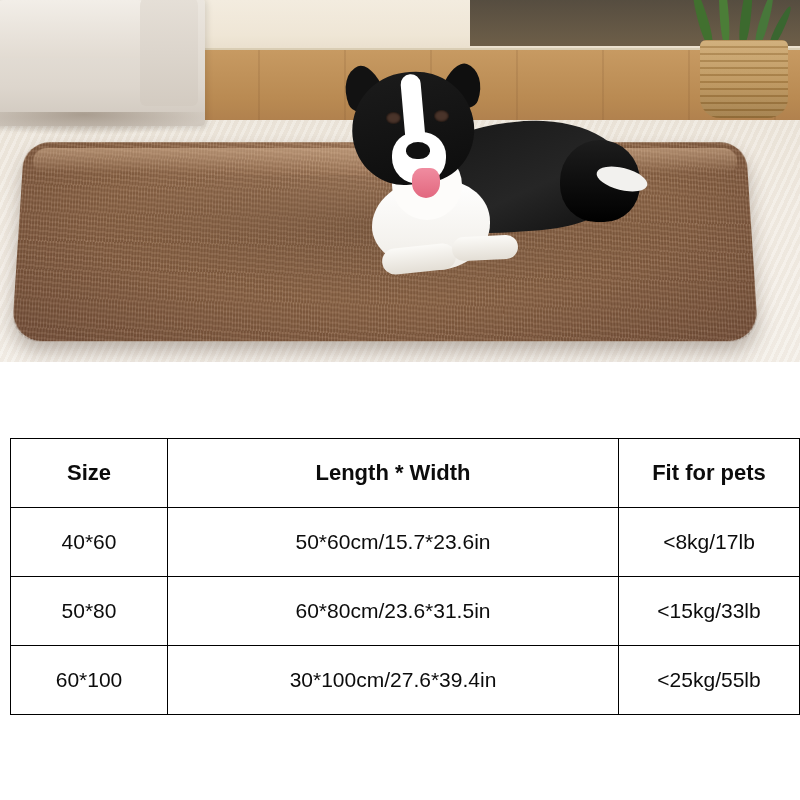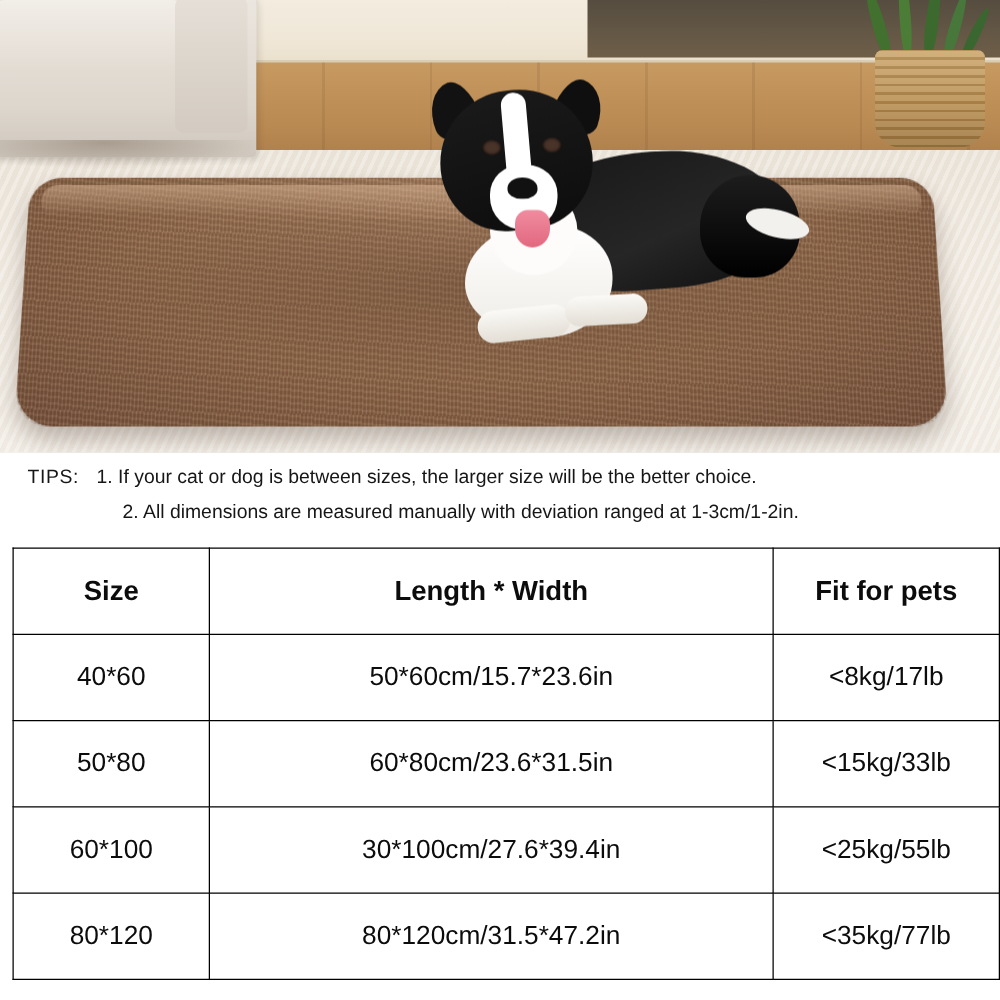--- a/index.html
+++ b/index.html
@@ -398,26 +398,20 @@
     <div class="dog-head"></div>
     <div class="dog-blaze"></div>
     <div class="dog-eye-l"></div>
     <div class="dog-eye-r"></div>
     <div class="dog-muzzle"></div>
     <div class="dog-nose"></div>
     <div class="dog-tongue"></div>
   </div>
 
   <div class="tips">
-    <div class="tips-line">
-      <span class="tips-label">TIPS:</span><span>1. If your cat or dog is between sizes, the larger size will be the better choice.</span>
-    </div>
-    <div class="tips-line tips-line-2">
-      <span>2. All dimensions are measured manually with deviation ranged at 1-3cm/1-2in.</span>
-    </div>
   </div>
 
   <table class="size-table">
     <thead>
       <tr>
         <th class="col-size">Size</th>
         <th class="col-dim">Length * Width</th>
         <th class="col-fit">Fit for pets</th>
       </tr>
     </thead>
@@ -430,21 +424,16 @@
       <tr>
         <td class="col-size">50*80</td>
         <td class="col-dim">60*80cm/23.6*31.5in</td>
         <td class="col-fit">&lt;15kg/33lb</td>
       </tr>
       <tr>
         <td class="col-size">60*100</td>
         <td class="col-dim">30*100cm/27.6*39.4in</td>
         <td class="col-fit">&lt;25kg/55lb</td>
       </tr>
-      <tr>
-        <td class="col-size">80*120</td>
-        <td class="col-dim">80*120cm/31.5*47.2in</td>
-        <td class="col-fit">&lt;35kg/77lb</td>
-      </tr>
     </tbody>
   </table>
 
 </div>
 
 </body></html>

